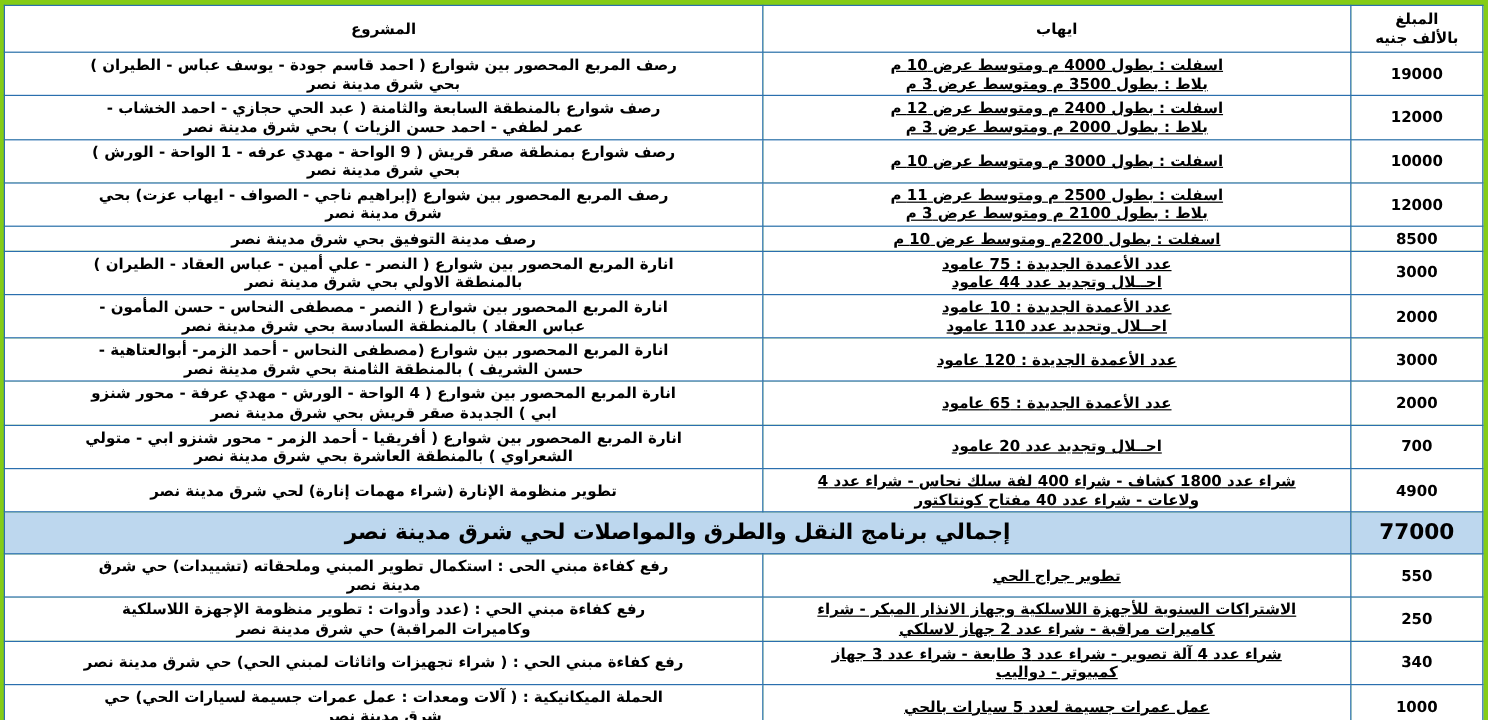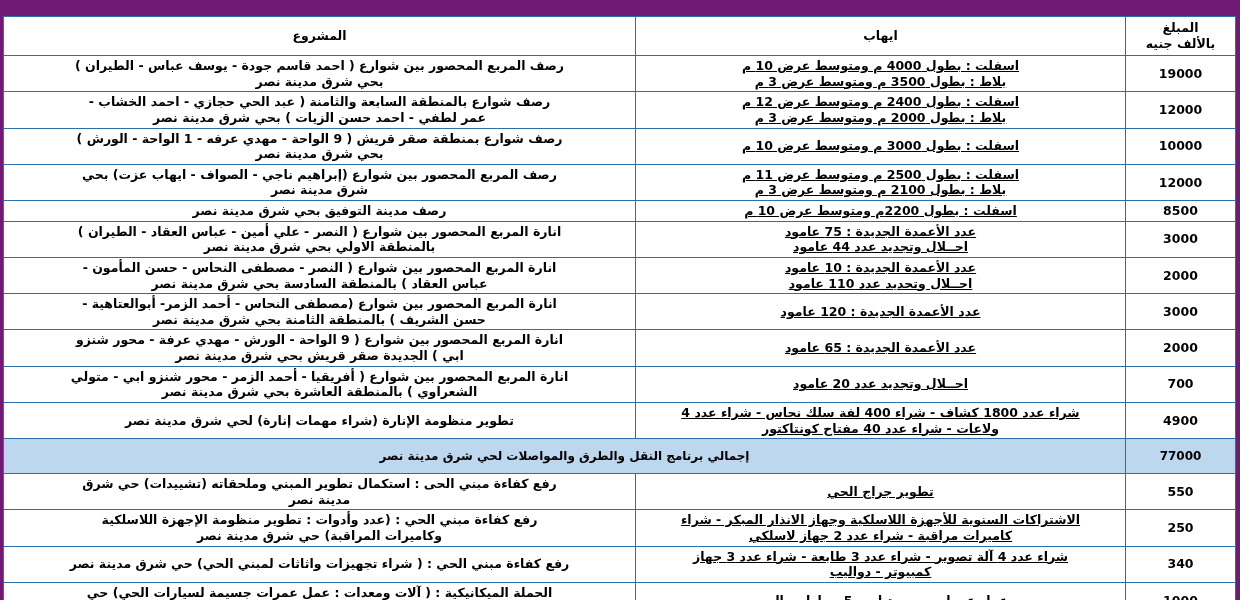--- a/index.html
+++ b/index.html
@@ -5,22 +5,22 @@
   html, body {
     margin: 0;
     padding: 0;
     background: #ffffff;
     font-family: "DejaVu Sans", "Liberation Sans", sans-serif;
   }
   #sheet {
     width: 1240px;
     height: 600px;
     box-sizing: border-box;
-    padding: 16px 4px 0 4px;
-    background: #701a75;
+    padding: 4px 4px 0 4px;
+    background: #84cc16;
     overflow: hidden;
   }
   table.budget {
     border-collapse: collapse;
     table-layout: fixed;
     width: 1232px;
     direction: rtl;
   }
   table.budget td, table.budget th {
     border: 1px solid #2a6fae;
@@ -44,21 +44,21 @@
   col.c-amount { width: 110px; }
   col.c-desc   { width: 490px; }
   col.c-proj   { width: 632px; }
 
   td.amount { font-size: 13px; }
   td.desc   { font-size: 12.5px; text-decoration: underline; }
   td.proj   { font-size: 12.5px; }
 
   tr.total td {
     background: #bdd7ee;
-    font-size: 12px;
+    font-size: 18px;
     height: 30px;
   }
   .lines { display: block; }
   .lines span { display: block; white-space: nowrap; }
 </style>
 </head>
 <body>
 
 <div id="sheet">
   <table class="budget">
@@ -207,21 +207,21 @@
 
       <tr>
         <td class="amount">2000</td>
         <td class="desc">
           <span class="lines">
             <span>عدد الأعمدة الجديدة : 65 عامود</span>
           </span>
         </td>
         <td class="proj">
           <span class="lines">
-            <span>انارة المربع المحصور بين شوارع ( 9 الواحة - الورش - مهدي عرفة - محور شنزو</span>
+            <span>انارة المربع المحصور بين شوارع ( 4 الواحة - الورش - مهدي عرفة - محور شنزو</span>
             <span>ابي ) الجديدة صقر قريش بحي شرق مدينة نصر</span>
           </span>
         </td>
       </tr>
 
       <tr>
         <td class="amount">700</td>
         <td class="desc">
           <span class="lines">
             <span>احــلال وتجديد عدد 20 عامود</span>

